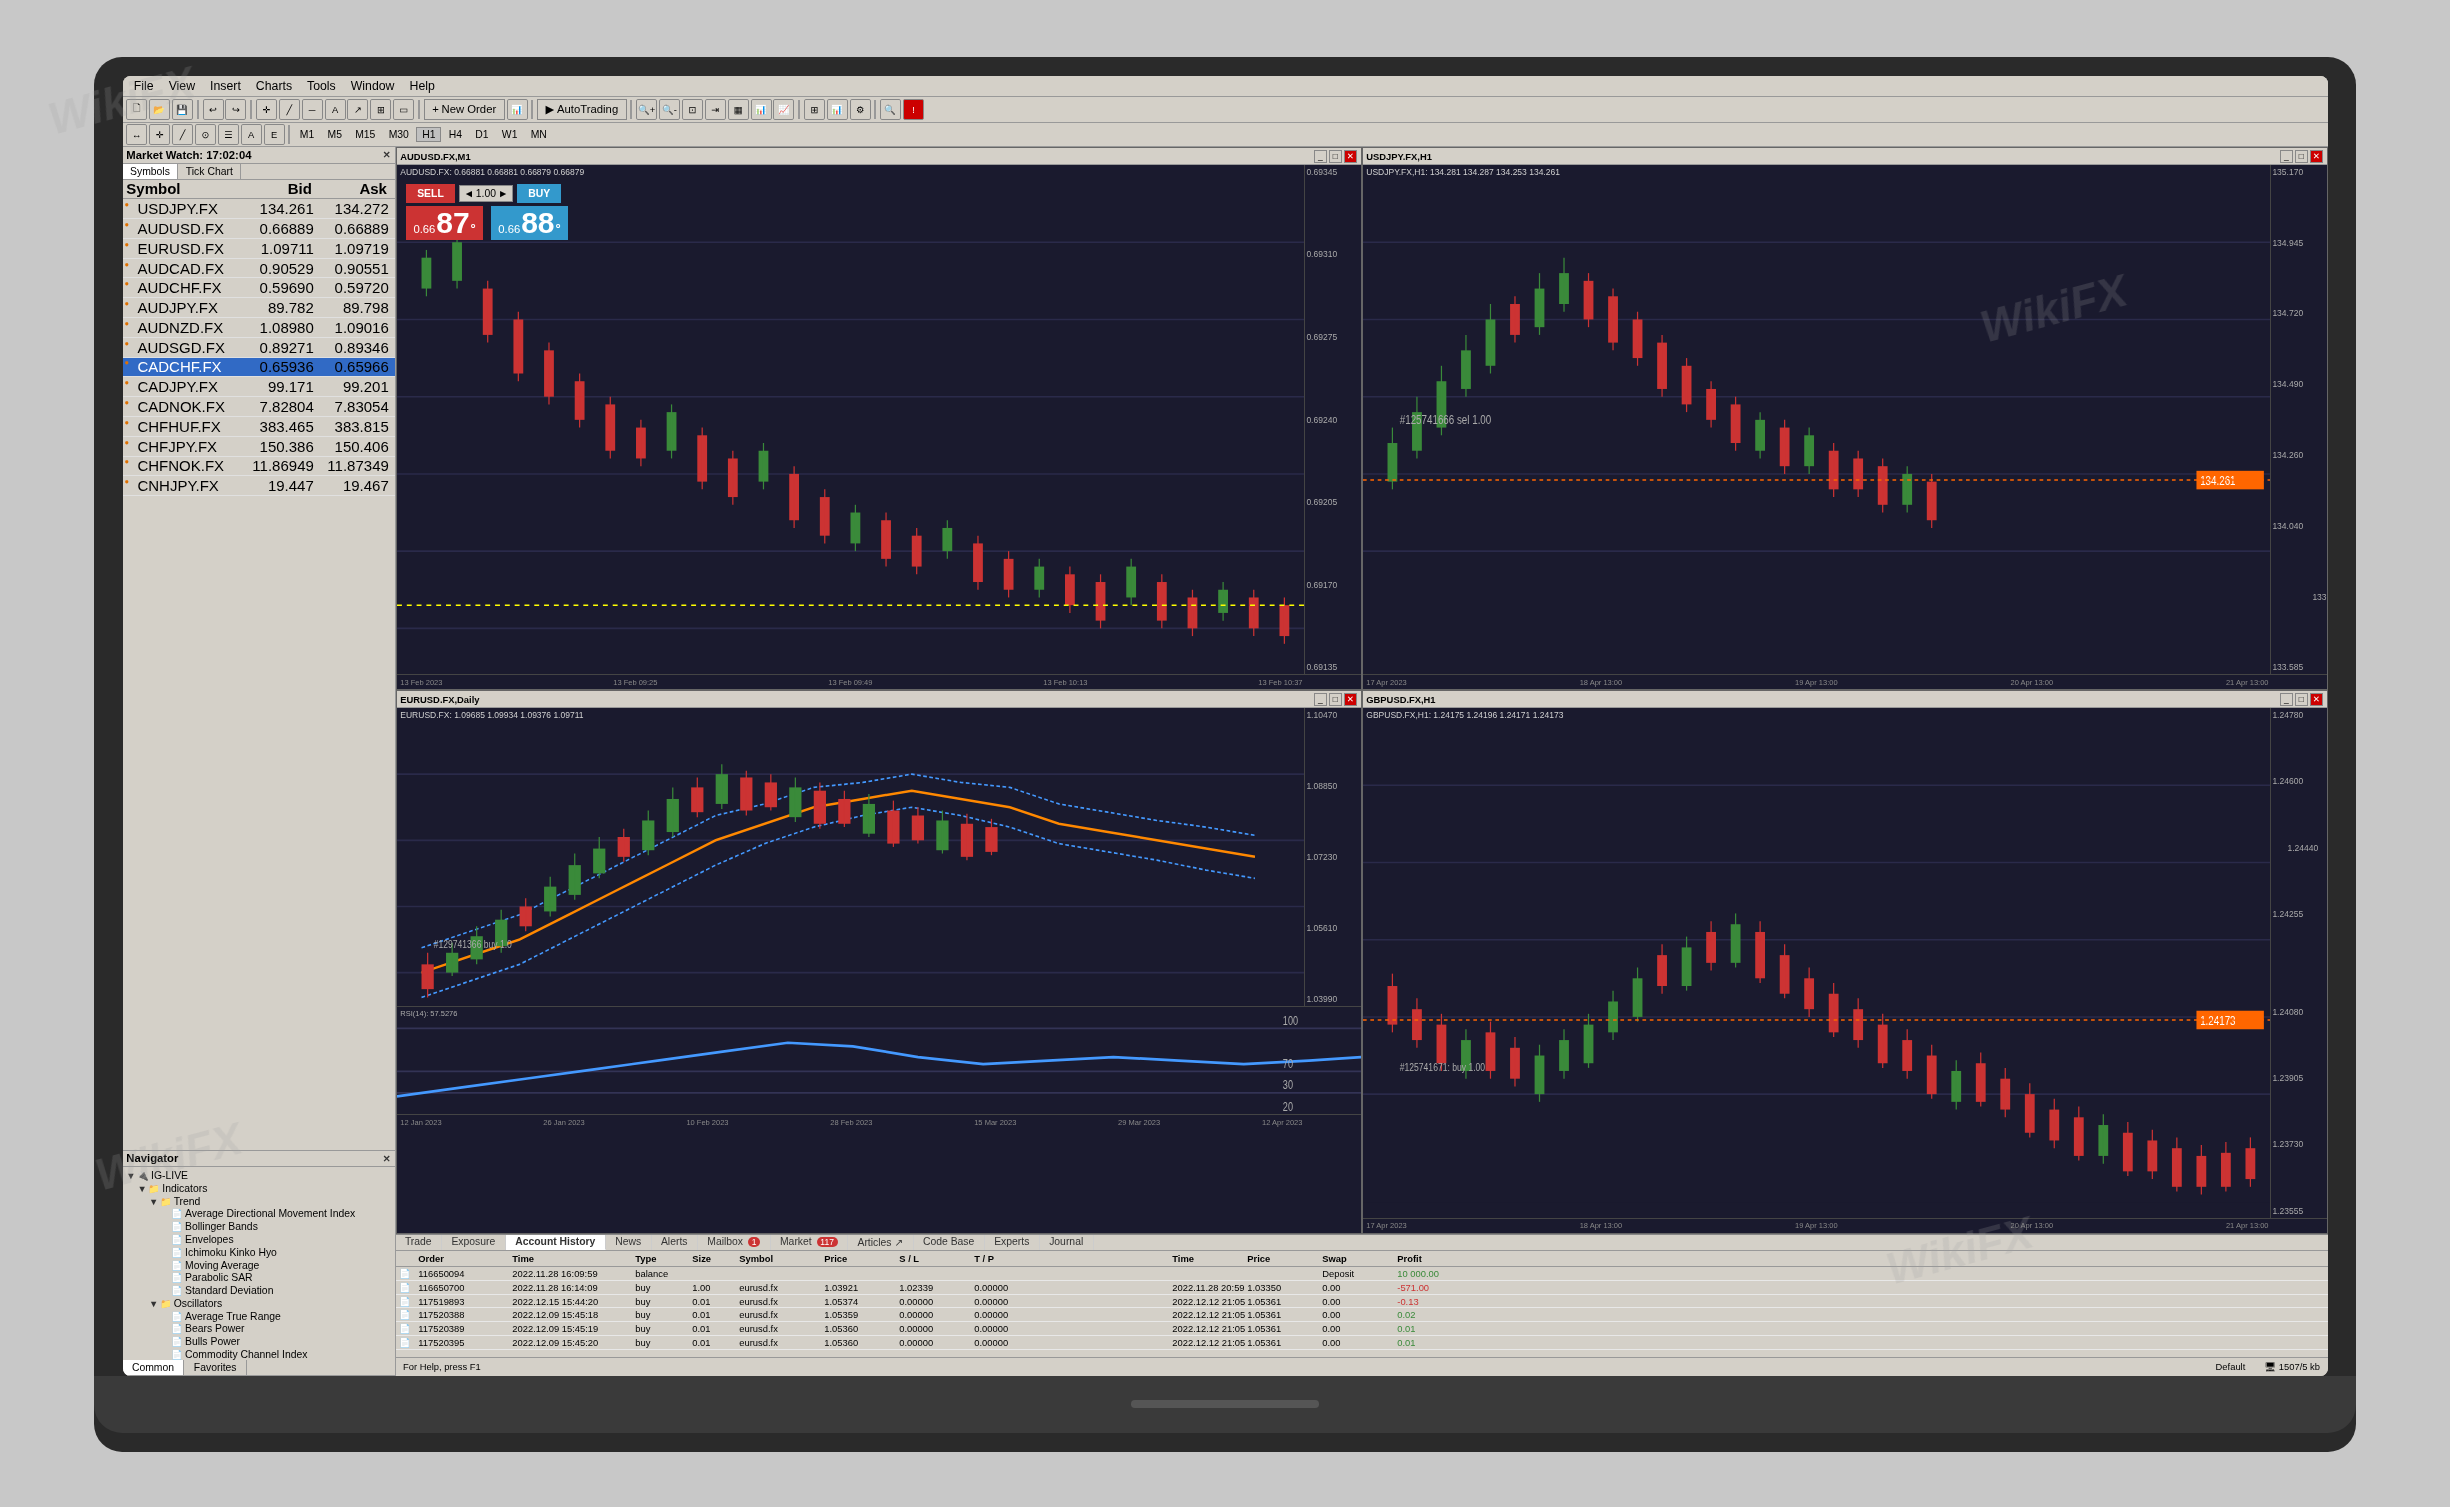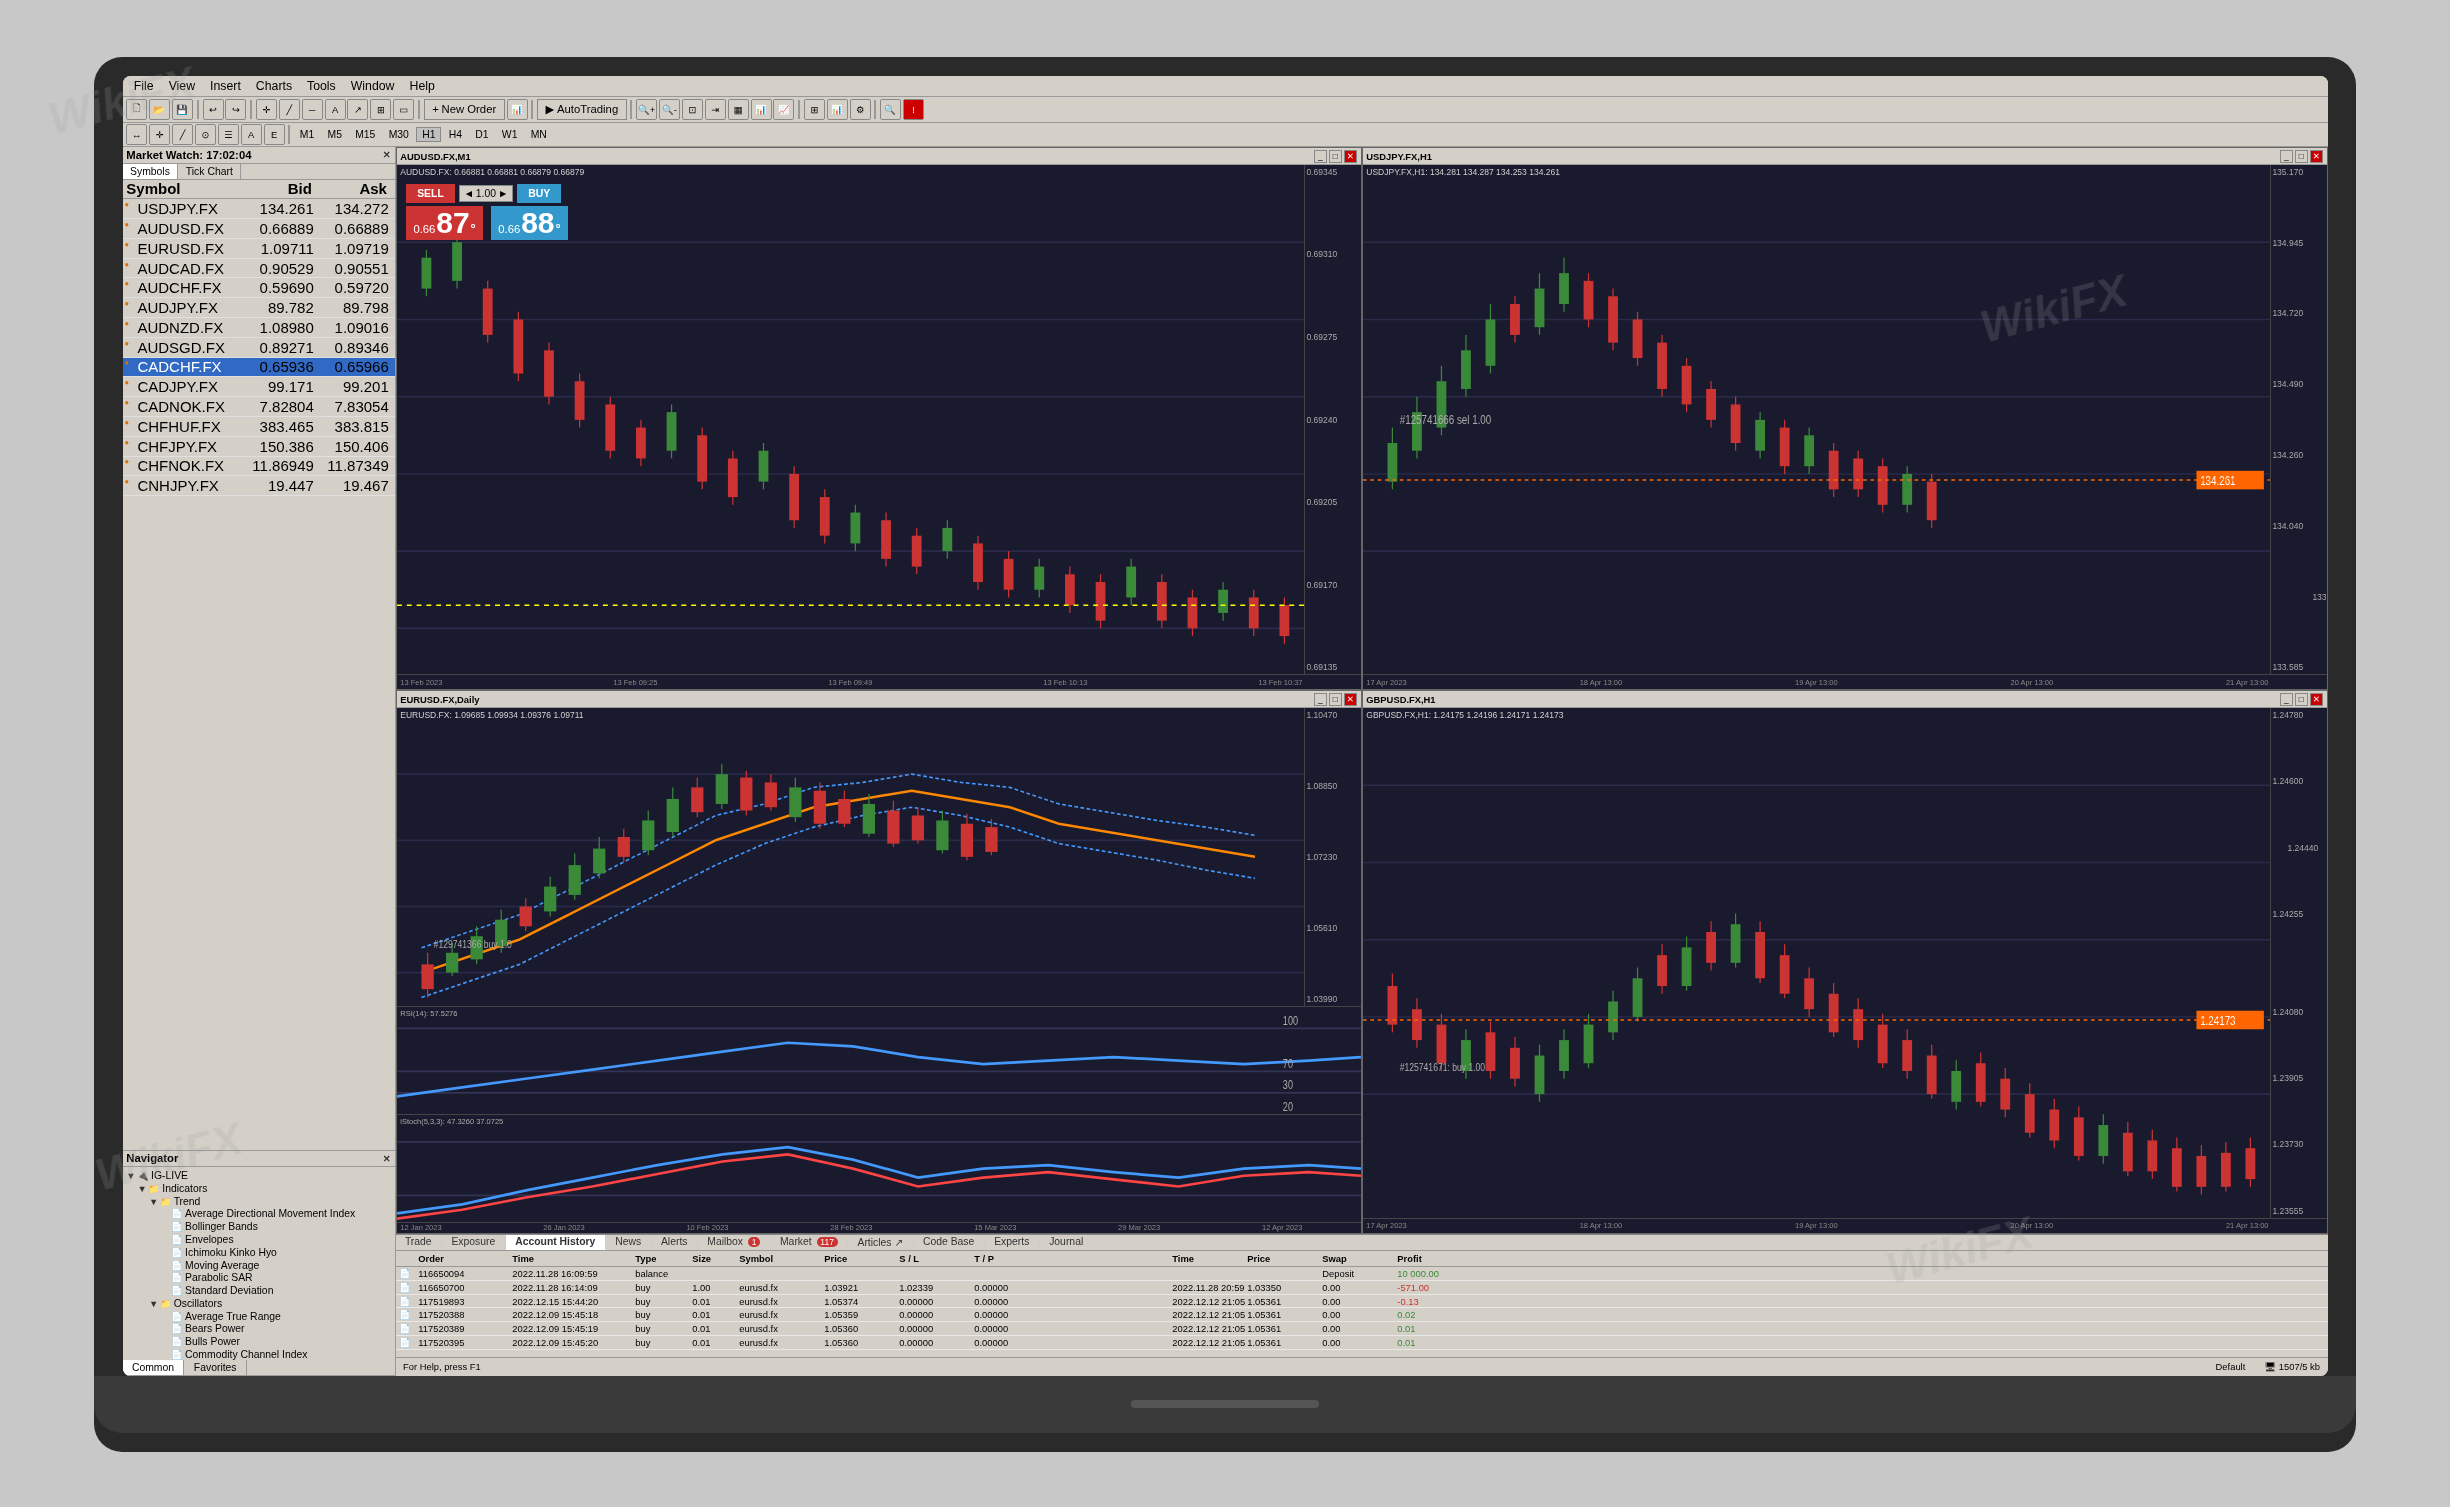--- a/index.html
+++ b/index.html
@@ -1070,30 +1070,20 @@
                   <line x1="0" y1="36" x2="740" y2="36" stroke="#333355" stroke-width="1"></line>
                   <line x1="0" y1="48" x2="740" y2="48" stroke="#333355" stroke-width="1"></line>
                   <polyline points="0,50 50,45 100,40 150,35 200,30 250,25 300,20 350,22 400,28 450,32 500,30 550,28 600,30 650,32 700,30 740,28" fill="none" stroke="#4499ff" stroke-width="1.5"></polyline>
                   <text x="680" y="10" fill="#aaa" font-size="7">100</text>
                   <text x="680" y="34" fill="#aaa" font-size="7">70</text>
                   <text x="680" y="46" fill="#aaa" font-size="7">30</text>
                   <text x="680" y="58" fill="#aaa" font-size="7">20</text>
                 </svg>
               </div>
 
-              <div class="chart-subpanel" style="flex:0 0 20%; background:#1a1a2e; border-top:0.9px solid #444;">
-                <div class="subpanel-label">iStoch(5,3,3): 47.3260  37.0725</div>
-                <svg width="100%" height="100%" viewBox="0 0 740 60" preserveAspectRatio="none">
-                  <rect width="740" height="60" fill="#1a1a2e"></rect>
-                  <line x1="0" y1="15" x2="740" y2="15" stroke="#333355" stroke-width="1"></line>
-                  <line x1="0" y1="45" x2="740" y2="45" stroke="#333355" stroke-width="1"></line>
-                  <polyline points="0,55 50,50 100,42 150,35 200,28 250,22 300,18 350,25 400,35 450,30 500,28 550,32 600,35 650,30 700,28 740,30" fill="none" stroke="#4499ff" stroke-width="1.5"></polyline>
-                  <polyline points="0,58 50,53 100,46 150,40 200,33 250,26 300,22 350,30 400,40 450,35 500,32 550,36 600,40 650,34 700,32 740,34" fill="none" stroke="#ff4444" stroke-width="1.5"></polyline>
-                </svg>
-              </div>
               <div class="time-axis">
                 <span>12 Jan 2023</span>
                 <span>26 Jan 2023</span>
                 <span>10 Feb 2023</span>
                 <span>28 Feb 2023</span>
                 <span>15 Mar 2023</span>
                 <span>29 Mar 2023</span>
                 <span>12 Apr 2023</span>
               </div>
             </div>

